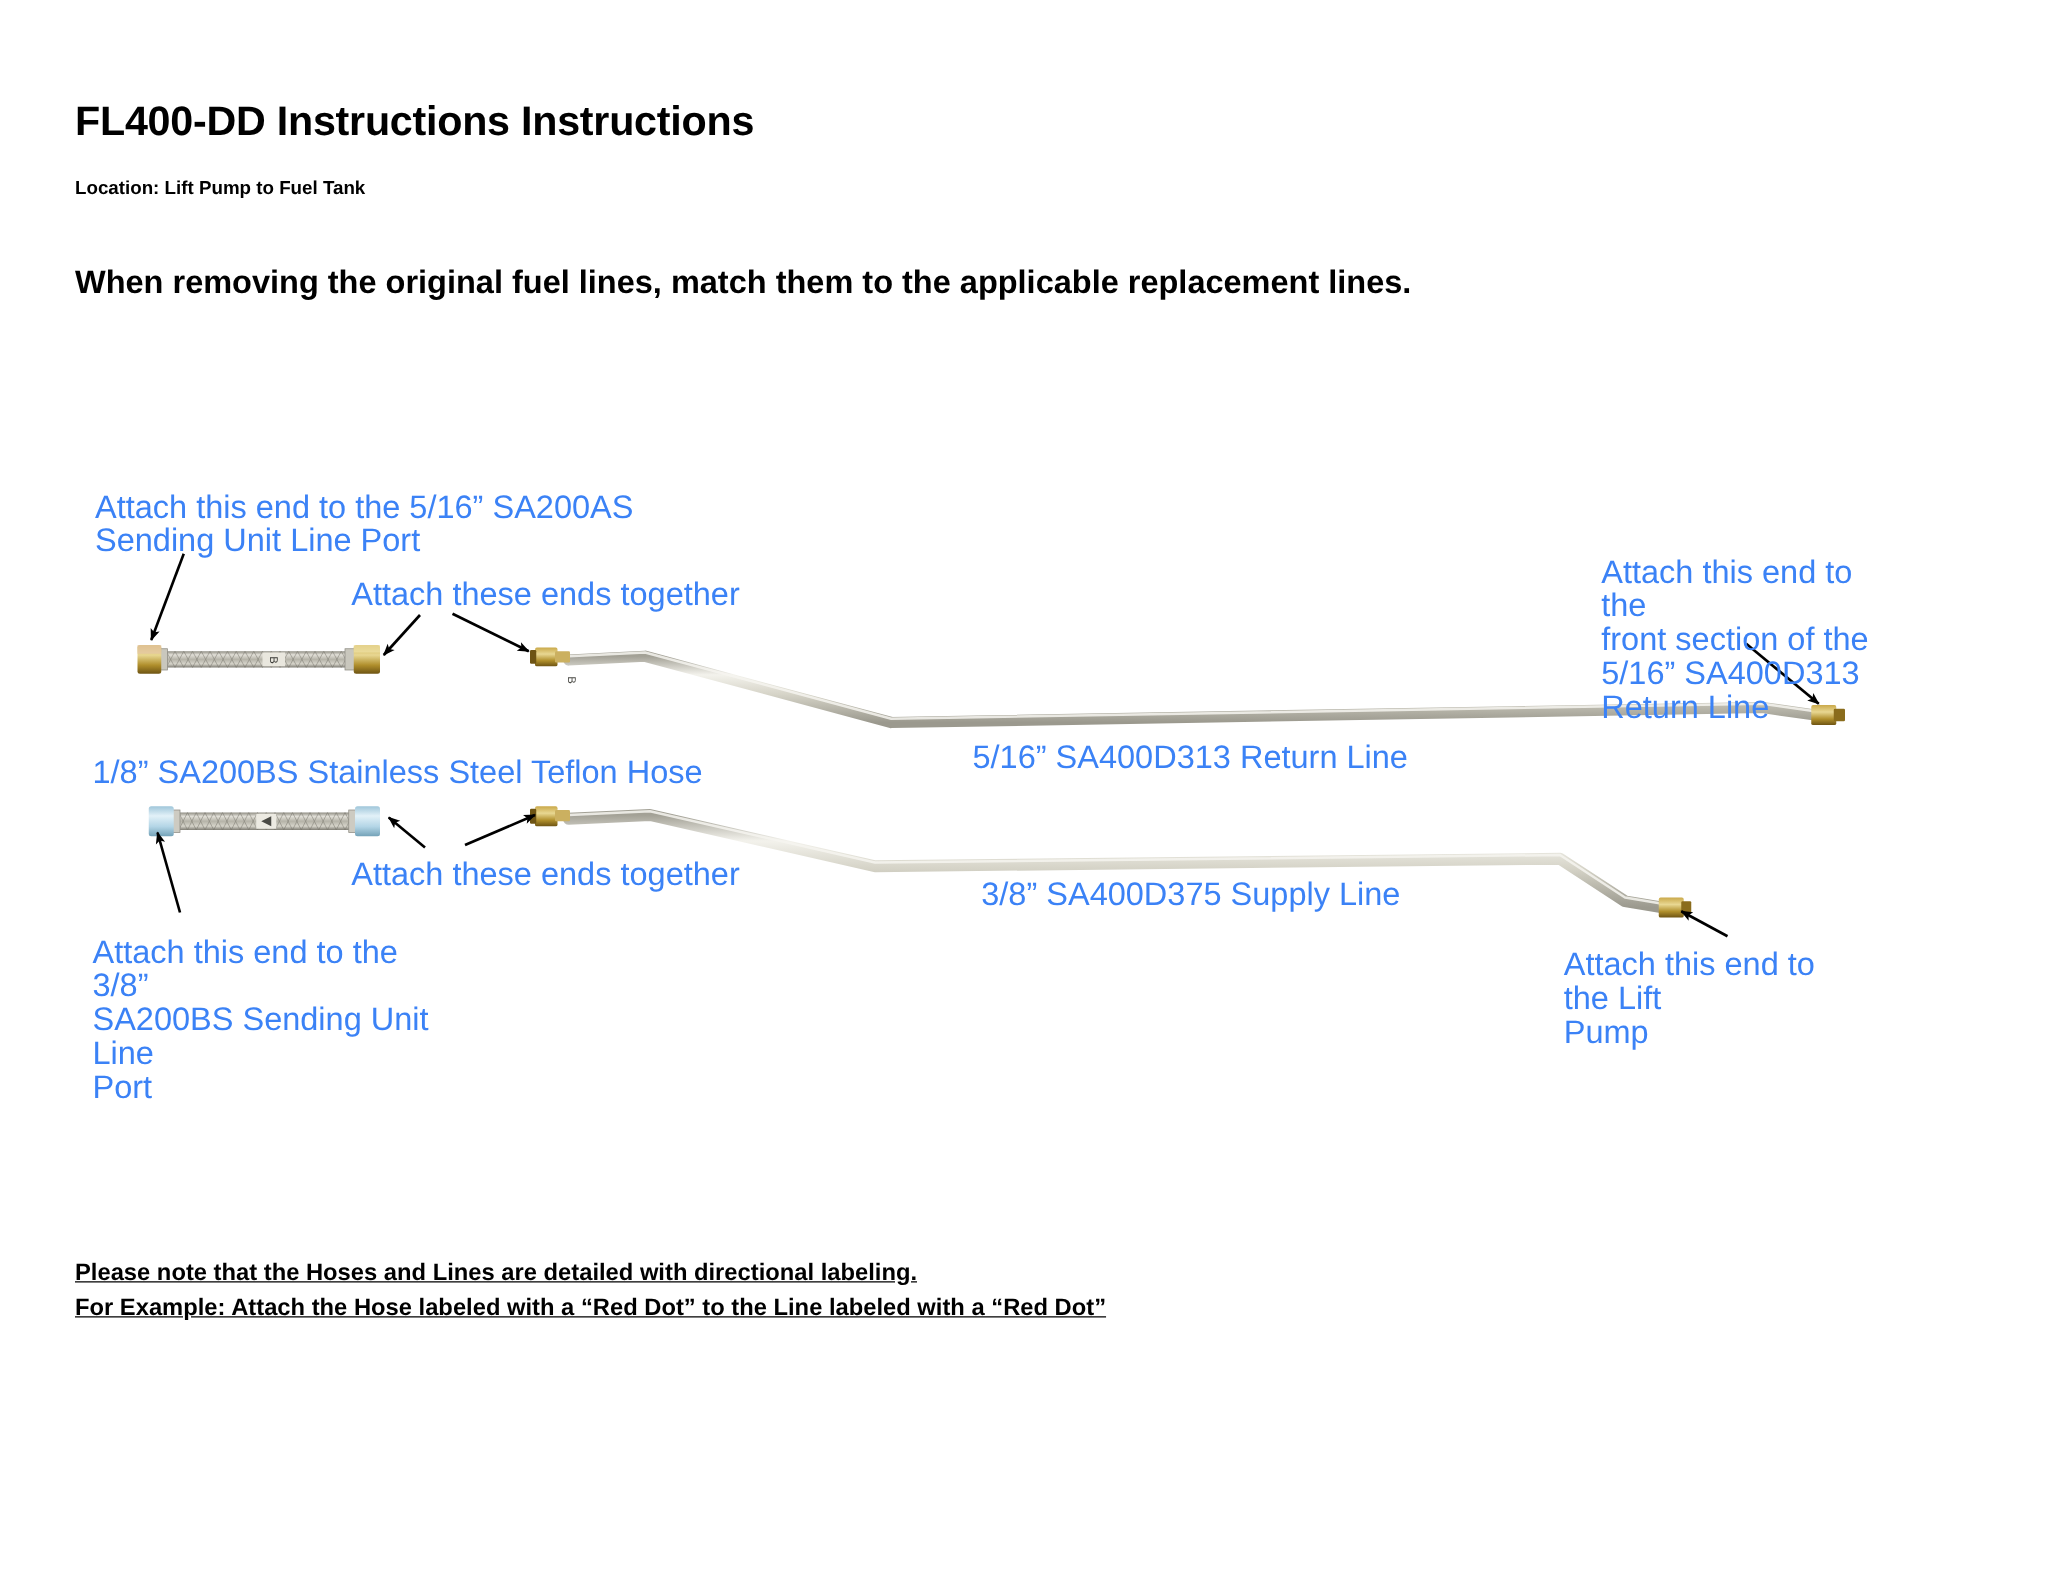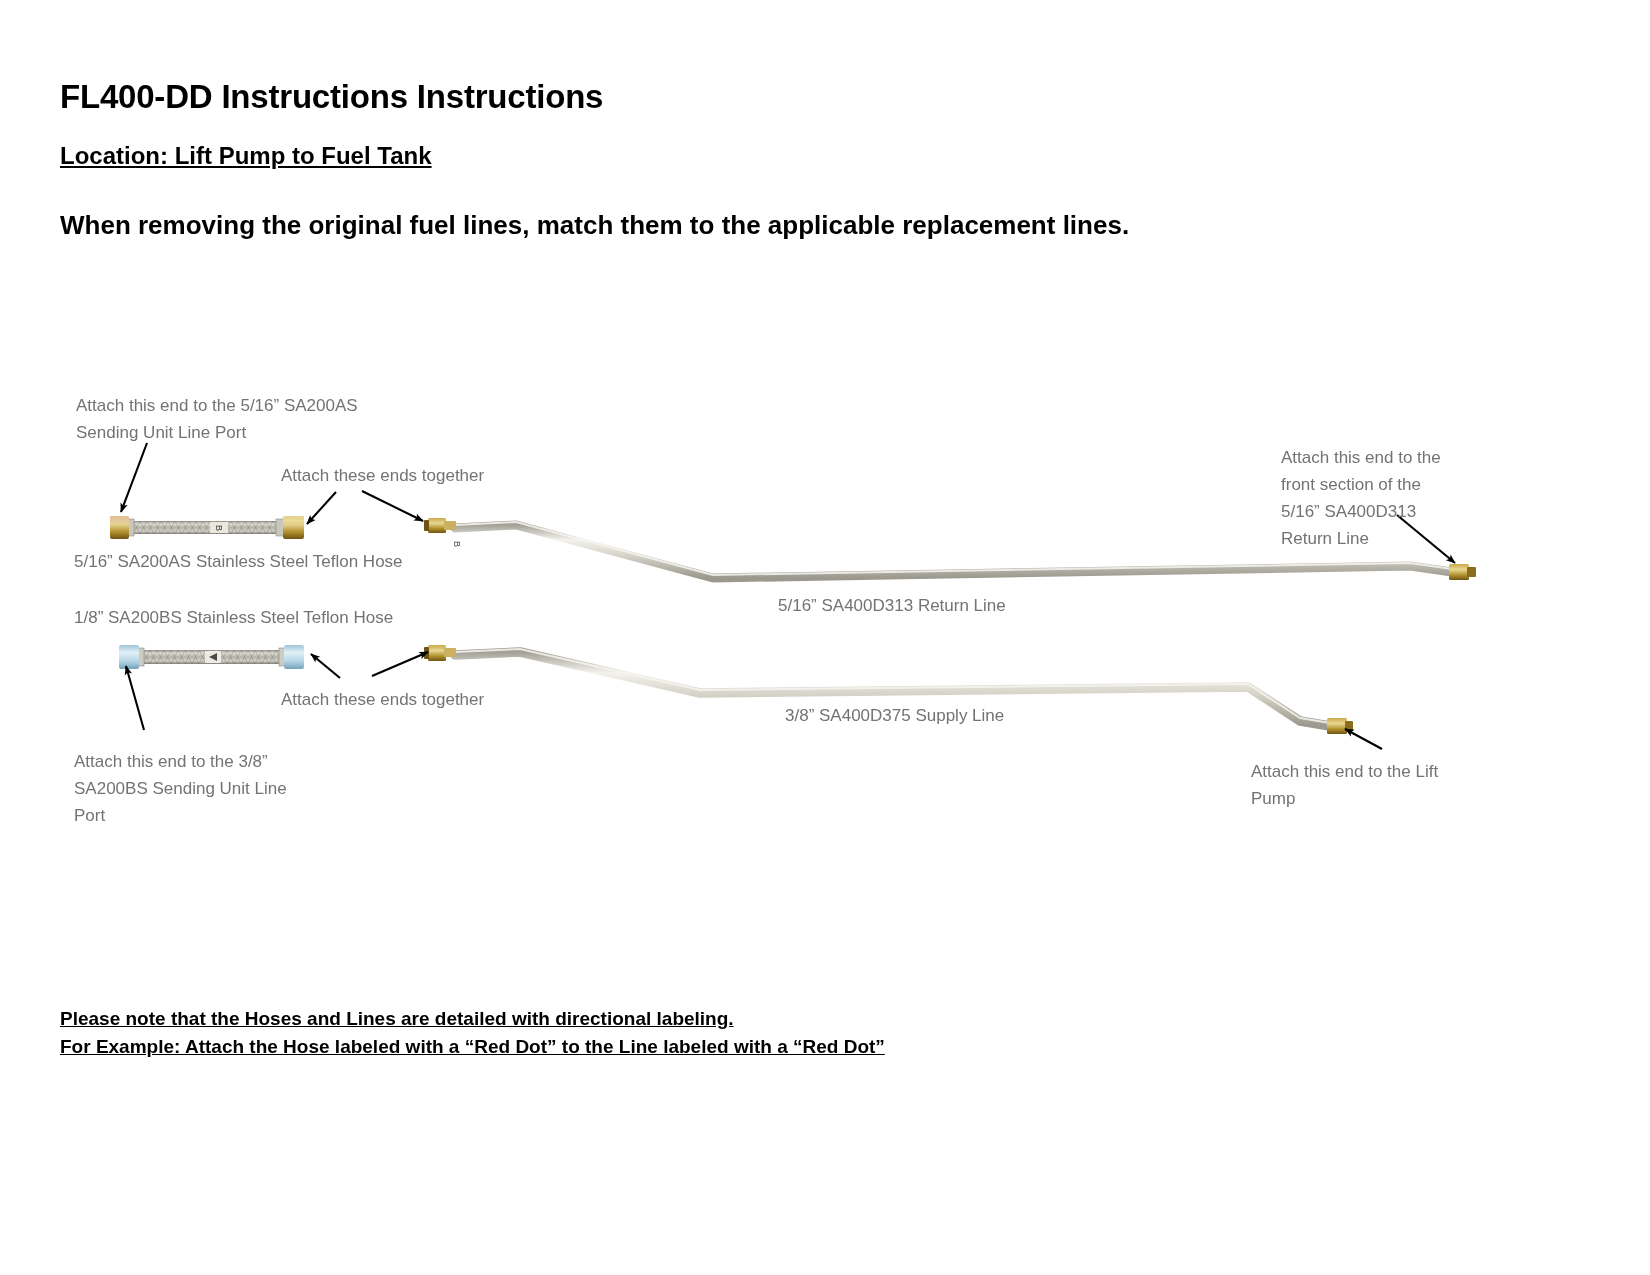--- a/index.html
+++ b/index.html
@@ -23,24 +23,23 @@
     position: absolute;
     left: 60px; top: 78px;
     font-size: 33px;
     font-weight: bold;
     letter-spacing: -0.2px;
     white-space: nowrap;
   }
   .doc-location {
     position: absolute;
     left: 60px; top: 142px;
-    font-size: 24px;
-    font-weight: bold;
-    white-space: nowrap;
-    text-decoration: underline;
+    font-size: 15px;
+    font-weight: bold;
+    white-space: nowrap;
   }
   .doc-instruction {
     position: absolute;
     left: 60px; top: 210px;
     font-size: 26px;
     font-weight: bold;
     white-space: nowrap;
   }
 
   
@@ -51,23 +50,23 @@
     font-weight: bold;
     white-space: nowrap;
     text-decoration: underline;
   }
   .footer-note-1 { top: 1008px; }
   .footer-note-2 { top: 1036px; }
 
   
   .annot {
     position: absolute;
-    font-size: 17px;
+    font-size: 26px;
     line-height: 27px;
-    color: #737373;
+    color: #3b82f6;
     white-space: pre-line;
   }
   .annot-ul      { left: 76px;  top: 392px; }
   .annot-ends-1  { left: 281px; top: 462px; }
   .annot-hose-a  { left: 74px;  top: 548px; }
   .annot-hose-b  { left: 74px;  top: 604px; }
   .annot-return  { left: 778px; top: 576px; margin-top: 16px; }
   .annot-right   { left: 1281px; top: 444px; width: 215px; }
   .annot-ends-2  { left: 281px; top: 686px; }
   .annot-ll      { left: 74px;  top: 748px; width: 270px; }
@@ -241,21 +240,20 @@
 
       <path d="M1382 749 L1345 729"></path>
     </g>
   </svg>
 
   <div class="annot annot-ul">Attach this end to the 5/16” SA200AS
 Sending Unit Line Port</div>
 
   <div class="annot annot-ends-1">Attach these ends together</div>
 
-  <div class="annot annot-hose-a">5/16” SA200AS Stainless Steel Teflon Hose</div>
 
   <div class="annot annot-hose-b">1/8” SA200BS Stainless Steel Teflon Hose</div>
 
   <div class="annot annot-return">5/16” SA400D313 Return Line</div>
 
   <div class="annot annot-right">Attach this end to the
 front section of the
 5/16” SA400D313
 Return Line</div>
 

